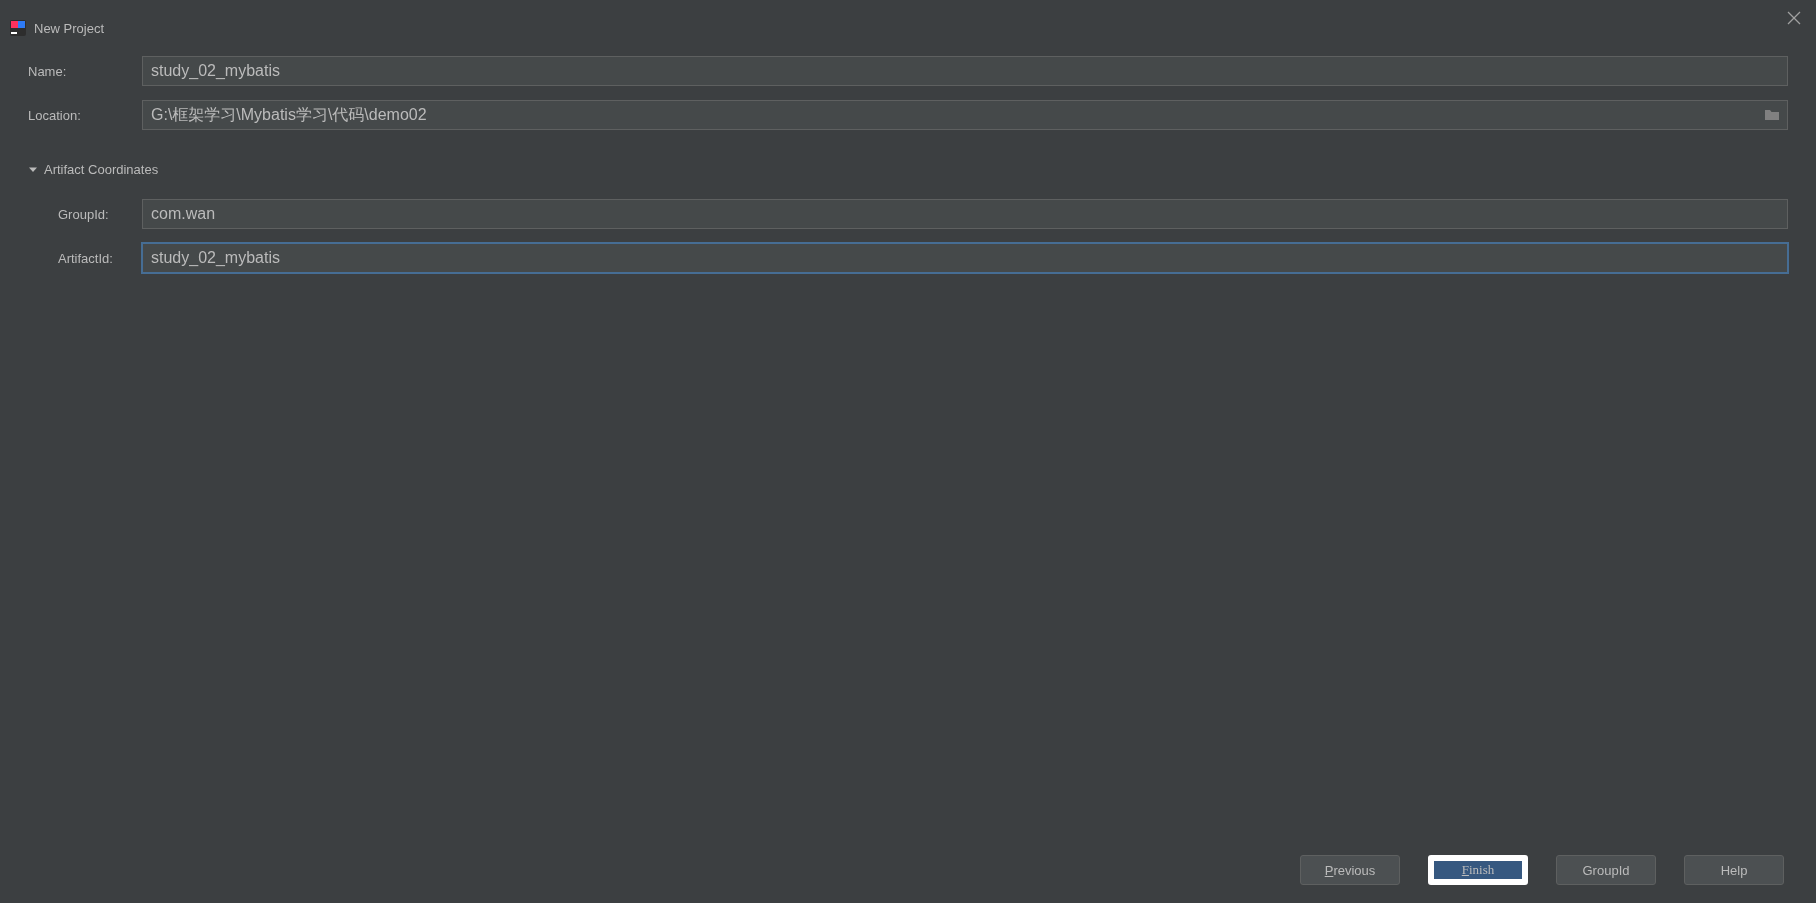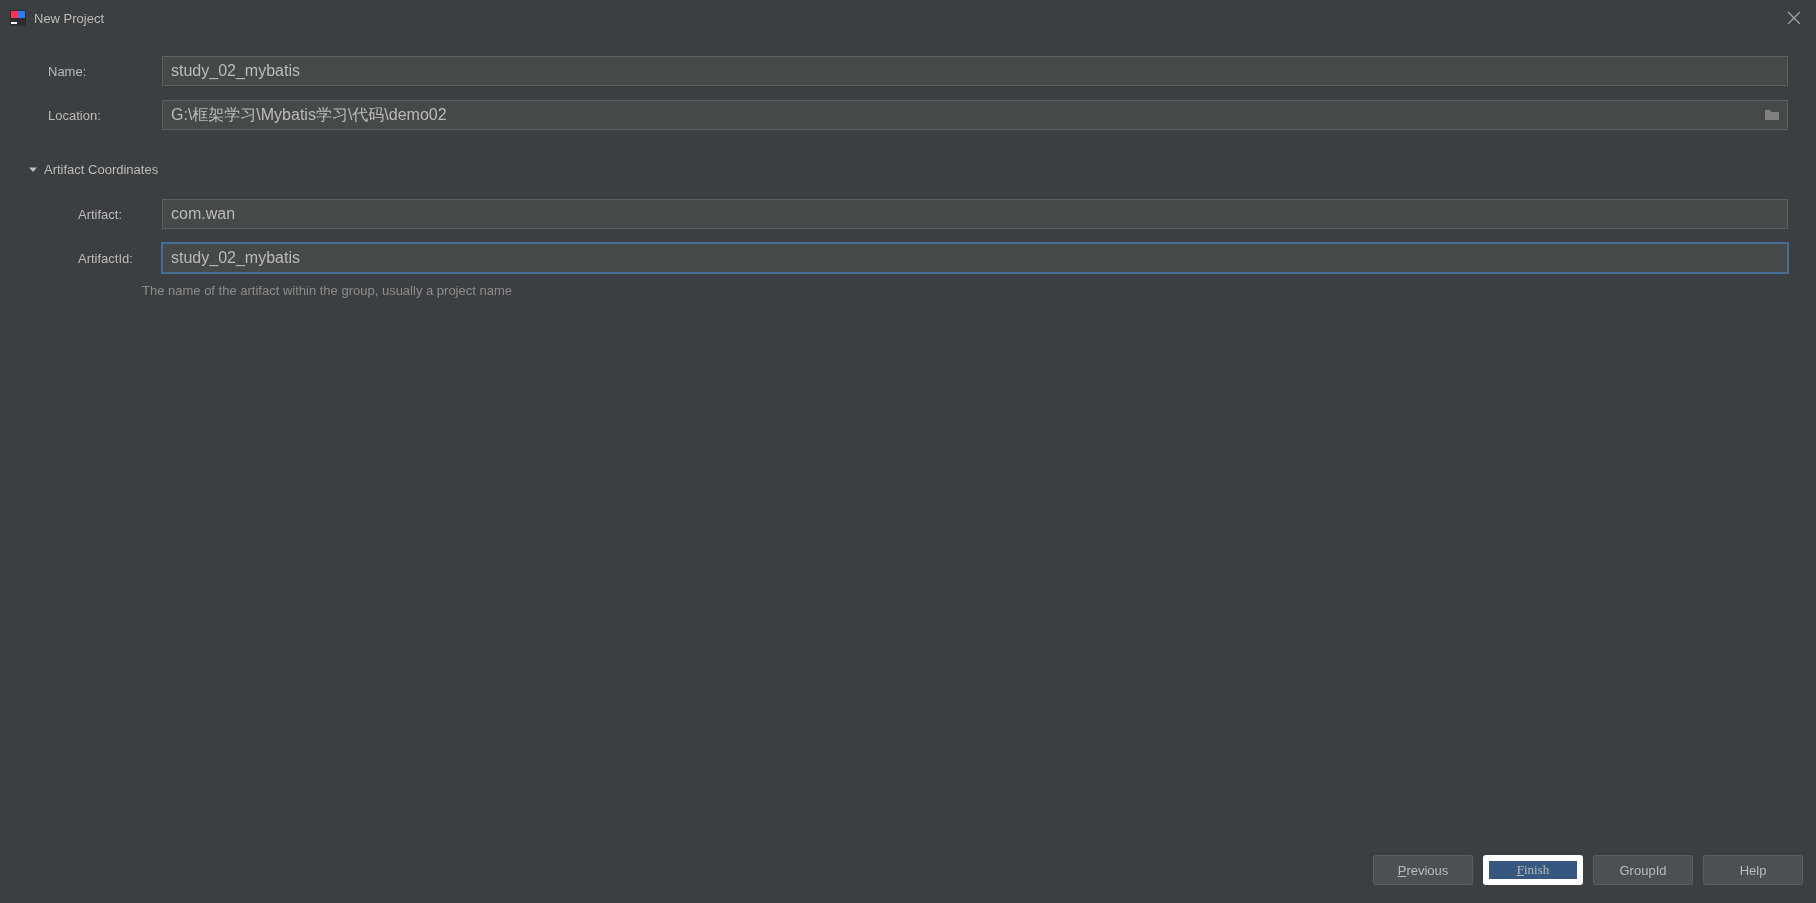--- a/index.html
+++ b/index.html
@@ -13,22 +13,22 @@
       font-size: 13px;
       color: #bbbbbb;
       width: 1816px;
       height: 903px;
       overflow: hidden;
       position: relative;
     }
     .titlebar {
       height: 36px;
       display: flex;
-      align-items: center;
-      padding: 17px 10px;
+      align-items: flex-end;
+      padding: 0 10px;
       background: #3c3f41;
       position: relative;
     }
     .app-icon {
       width: 16px;
       height: 16px;
       margin-right: 8px;
       display: flex;
       align-items: center;
       justify-content: center;
@@ -57,21 +57,20 @@
       width: 14px;
       height: 14px;
     }
     .content {
       padding: 20px 28px 0 28px;
     }
     .form-row {
       display: flex;
       align-items: center;
       margin-bottom: 14px;
-      margin-left: 20px;
     }
     .form-label {
       width: 114px;
       color: #bbbbbb;
       font-size: 13px;
       flex-shrink: 0;
     }
     .form-input-wrap {
       flex: 1;
       position: relative;
@@ -131,23 +130,23 @@
     .hint-text {
       color: #8c8c8c;
       font-size: 13px;
       margin-left: 84px;
       margin-top: -4px;
       margin-bottom: 18px;
     }
     .button-bar {
       position: absolute;
       bottom: 18px;
-      right: 13px;
-      display: flex;
-      gap: 10px;
+      right: 32px;
+      display: flex;
+      gap: 28px;
     }
     .btn {
       min-width: 100px;
       height: 30px;
       border: 1px solid #5e6060;
       background: #4c5052;
       color: #bbbbbb;
       font-size: 13px;
       font-family: inherit;
       cursor: pointer;
@@ -211,33 +210,32 @@
     <span class="section-arrow">
       <svg viewBox="0 0 10 10">
         <path d="M1 2.5 L5 7 L9 2.5 Z" fill="#bbbbbb"></path>
       </svg>
     </span>
     <span>Artifact Coordinates</span>
   </div>
 
   <div class="indented-section">
     <div class="form-row">
-      <div class="form-label">Artifact:</div>
+      <div class="form-label">GroupId:</div>
       <div class="form-input-wrap">
         <input type="text" class="form-input" value="com.wan" style="">
       </div>
     </div>
 
     <div class="form-row">
       <div class="form-label">ArtifactId:</div>
       <div class="form-input-wrap">
         <input type="text" class="form-input focused" value="study_02_mybatis" style="">
       </div>
     </div>
-    <div class="hint-text">The name of the artifact within the group, usually a project name</div>
 
   </div>
 </div>
 
 <div class="button-bar">
   <button class="btn">
       <span><u>P</u><span>revious</span></span>
     </button>
   <button class="btn primary">
       <span><u>F</u><span>inish</span></span>

